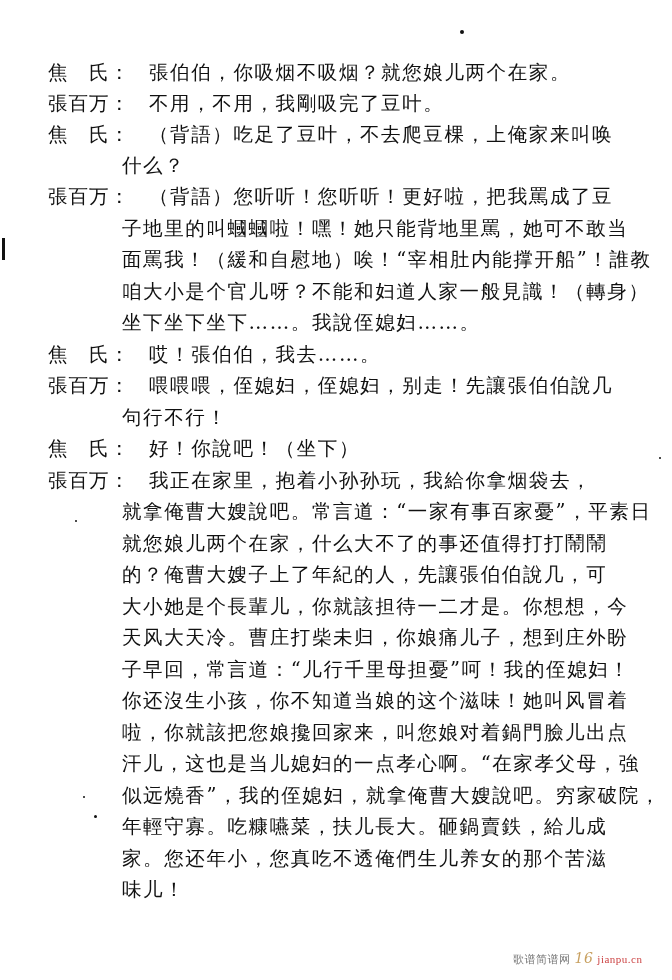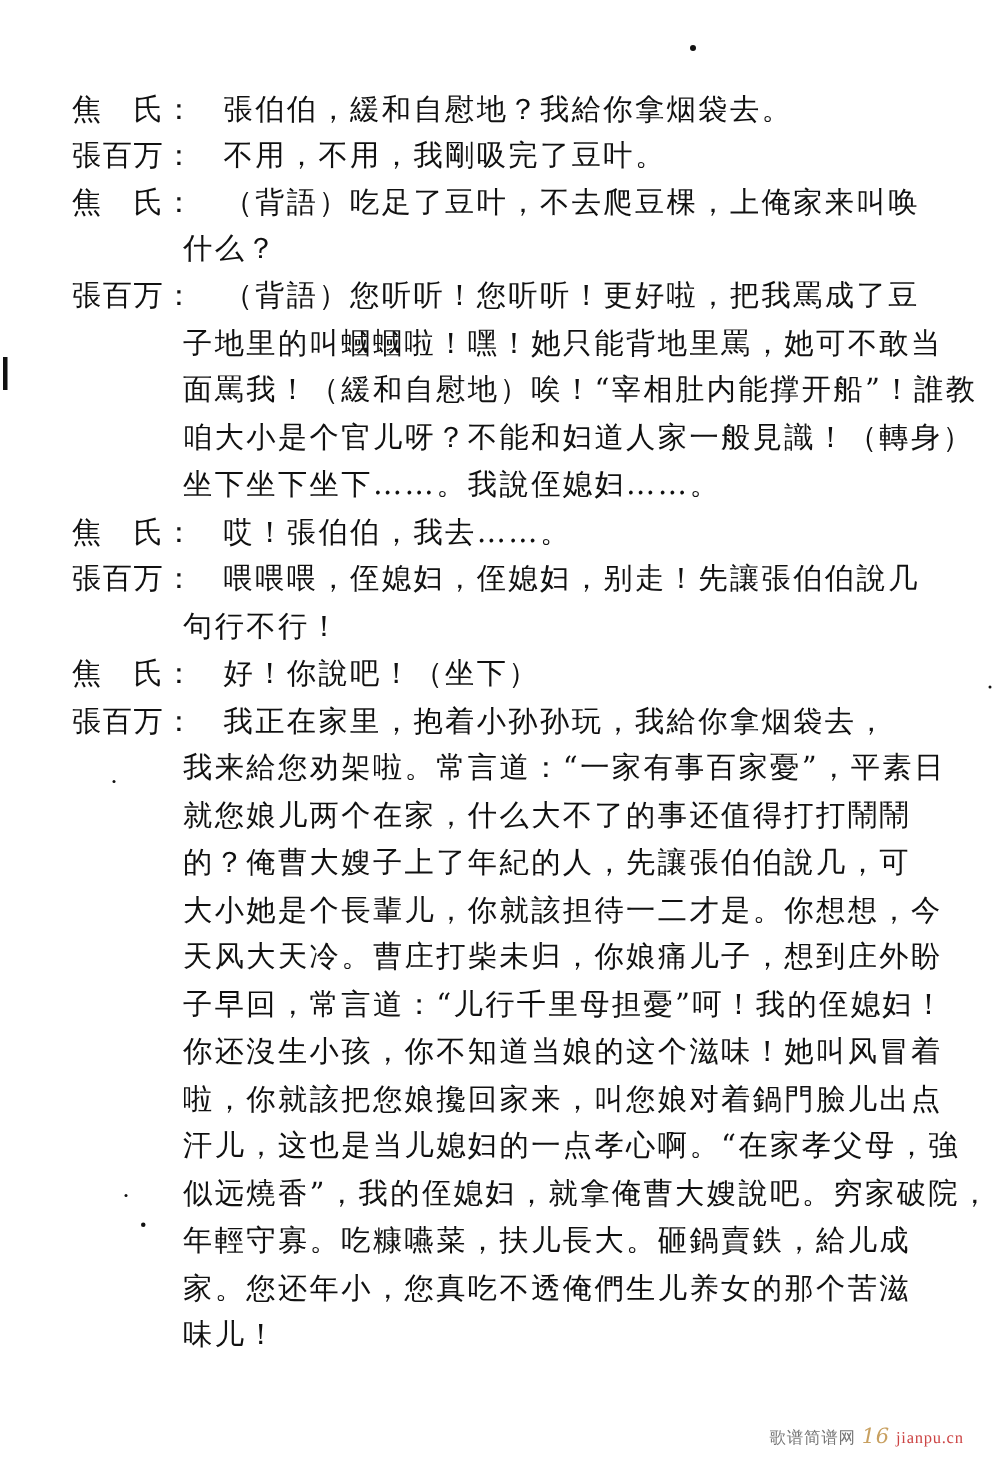--- a/index.html
+++ b/index.html
@@ -25,21 +25,21 @@
   .watermark .pn { color:#c8a060; font-style:italic; font-size:14px; font-family:"DejaVu Serif", serif; }
   .watermark .dom { color:#c44; font-family:Liberation Serif, serif; font-size:11px; }
 </style>
 </head>
 <body>
 
 <div>
 
   <div class="line spk-line" style="top:58px;">
     <span class="speaker">焦　氏：</span>
-    <span class="speech">張伯伯，緩和自慰地？我給你拿烟袋去。</span>
+    <span class="speech">張伯伯，你吸烟不吸烟？就您娘儿两个在家。</span>
   </div>
 
   <div class="line spk-line" style="top:89px;">
     <span class="speaker">張百万：</span>
     <span class="speech">不用，不用，我剛吸完了豆叶。</span>
   </div>
 
   <div class="line spk-line" style="top:120px;">
     <span class="speaker">焦　氏：</span>
     <span class="speech">（背語）吃足了豆叶，不去爬豆棵，上俺家来叫唤</span>
@@ -88,21 +88,21 @@
     <span class="speaker">焦　氏：</span>
     <span class="speech">好！你說吧！（坐下）</span>
   </div>
 
   <div class="line spk-line" style="top:466px;">
     <span class="speaker">張百万：</span>
     <span class="speech">我正在家里，抱着小孙孙玩，我給你拿烟袋去，</span>
   </div>
 
   <div class="line" style="top:497px;">
-    <span class="speech cont">我来給您劝架啦。常言道：“一家有事百家憂”，平素日</span>
+    <span class="speech cont">就拿俺曹大嫂說吧。常言道：“一家有事百家憂”，平素日</span>
   </div>
 
   <div class="line" style="top:529px;">
     <span class="speech cont">就您娘儿两个在家，什么大不了的事还值得打打鬧鬧</span>
   </div>
 
   <div class="line" style="top:560px;">
     <span class="speech cont">的？俺曹大嫂子上了年紀的人，先讓張伯伯說几，可</span>
   </div>
 

